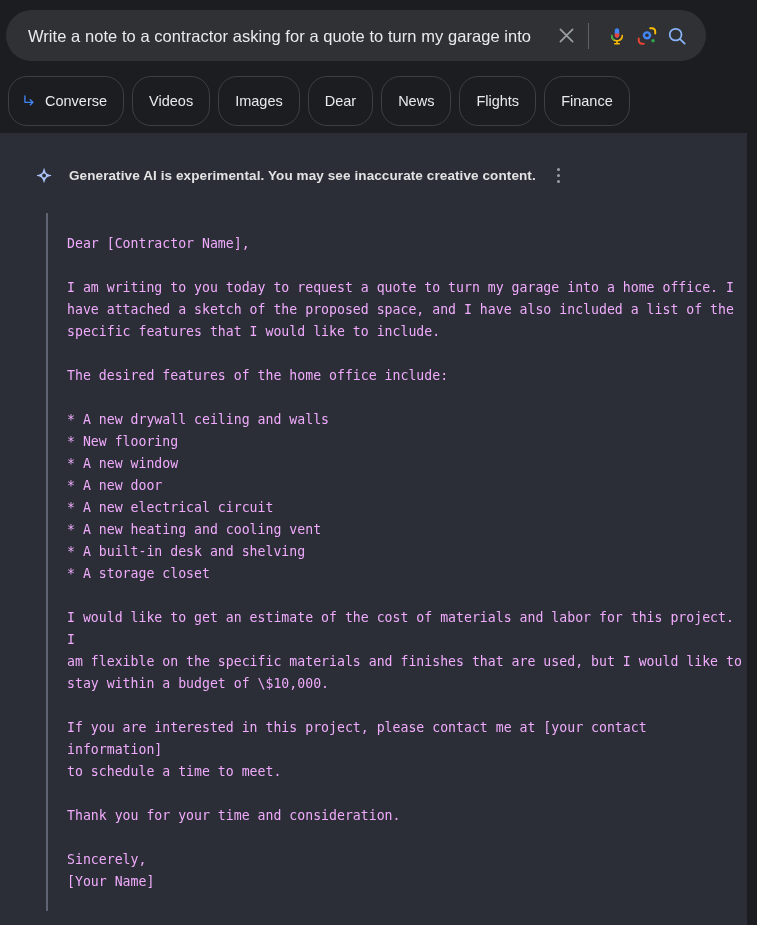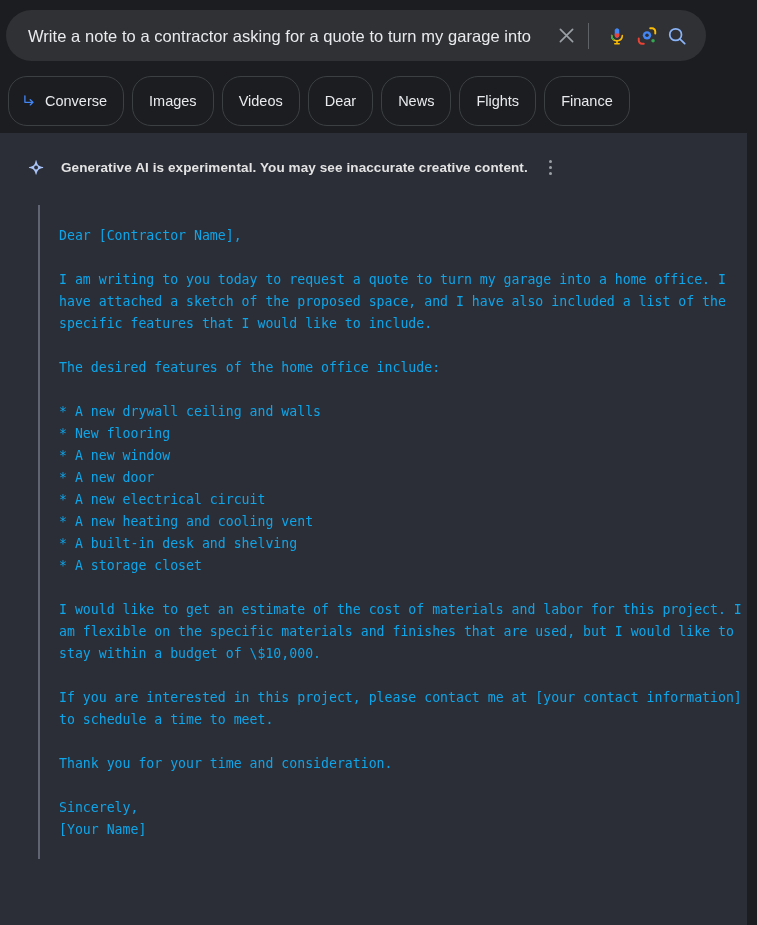--- a/index.html
+++ b/index.html
@@ -90,21 +90,21 @@
     margin-right: 7px;
   }
 
   
   .panel {
     position: relative;
     background: #2b2e37;
     width: 752px;
     height: 792px;
     box-sizing: border-box;
-    padding: 0;
+    padding: 8px;
     overflow: hidden;
   }
   .panel-gutter {
     position: absolute;
     right: 0; top: 0; bottom: 0;
     width: 5px;
     background: #1c1d20;
   }
 
   .disclaimer-row {
@@ -149,21 +149,21 @@
     margin: 25px 0 0 38px;
     border-left: 2px solid #5e6472;
     padding: 20px 0 18px 19px;
     box-sizing: border-box;
   }
   .codeblock pre {
     margin: 0;
     font-family: "DejaVu Sans Mono", "Liberation Mono", monospace;
     font-size: 13.2px;
     line-height: 22px;
-    color: #0ea5e9;
+    color: #f0abfc;
     white-space: pre-wrap;
     word-break: normal;
   }
 </style>
 </head>
 <body>
 
 <div class="header">
 
   <div class="searchbar">
@@ -210,24 +210,24 @@
       <span class="chip-icon">
         <svg width="17" height="17" viewBox="0 0 24 24" aria-hidden="true">
           <path d="M5.5 4v9.2h10.9" stroke="#4285f4" stroke-width="1.9" fill="none" stroke-linecap="round" stroke-linejoin="round"></path>
           <path d="M13 9.6l3.8 3.6-3.8 3.6" stroke="#4285f4" stroke-width="1.9" fill="none" stroke-linecap="round" stroke-linejoin="round"></path>
         </svg>
       </span>
       <span>Converse</span>
     </div>
 
     <div class="chip">
+      <span>Videos</span>
+    </div>
+    <div class="chip">
       <span>Images</span>
-    </div>
-    <div class="chip">
-      <span>Videos</span>
     </div>
     <div class="chip">
       <span>Dear</span>
     </div>
     <div class="chip">
       <span>News</span>
     </div>
     <div class="chip">
       <span>Flights</span>
     </div>

